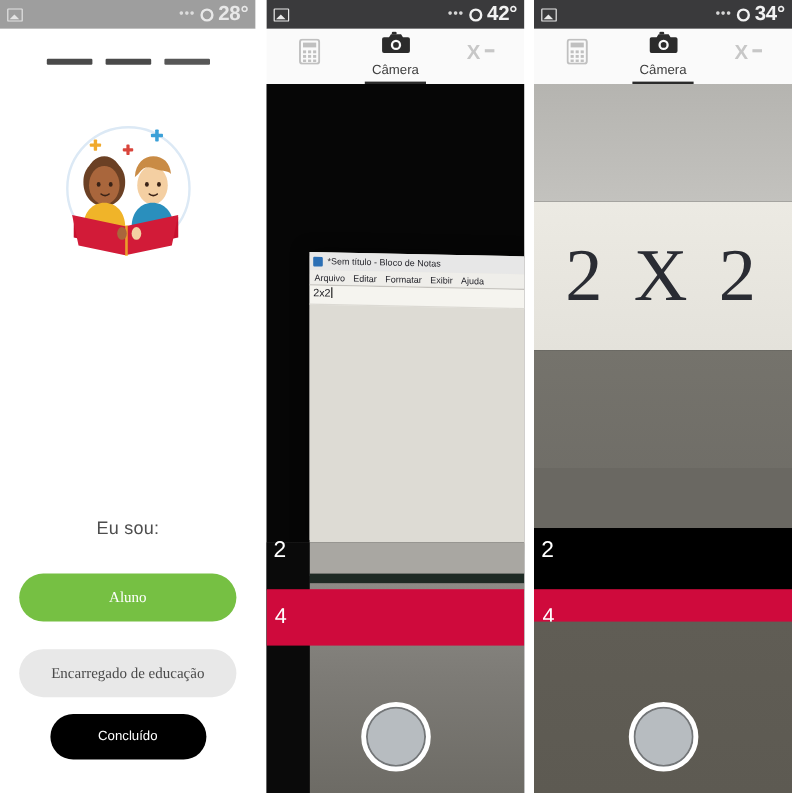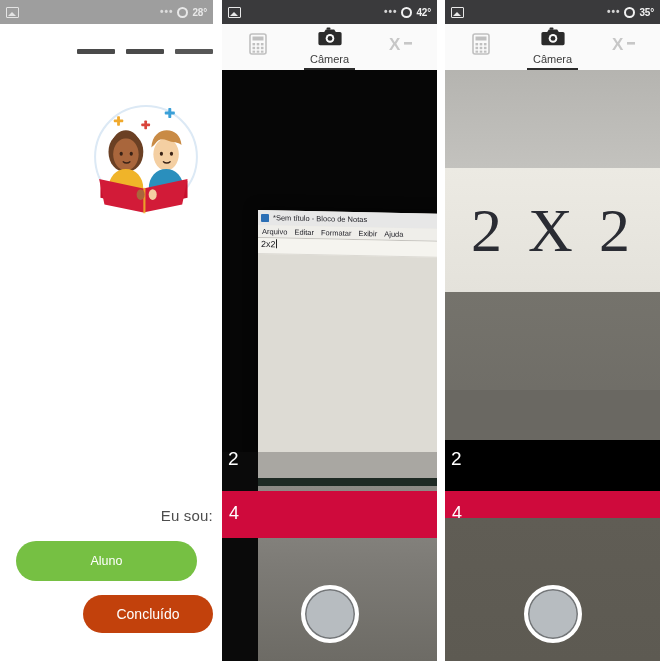--- a/index.html
+++ b/index.html
@@ -59,30 +59,30 @@
     border-right: 4px solid transparent;
     border-bottom: 4px solid currentColor;
   }
   .sb-dots { letter-spacing: 1px; font-size: 10px; opacity: .85; line-height: 1; }
   .sb-ring {
     width: 11px; height: 11px;
     border-radius: 50%;
     border: 2.5px solid currentColor;
     position: relative;
   }
-  .sb-temp { font-size: 10px; font-weight: bold; letter-spacing: -0.2px; }
+  .sb-temp { font-size: 17px; font-weight: bold; letter-spacing: -0.2px; }
 
   
   .p1-body {
     height: calc(661px - 24px);
     background: #ffffff;
     position: relative;
     display: flex;
     flex-direction: column;
-    align-items: flex-end;
+    align-items: center;
   }
   .loader-dashes {
     margin-top: 25px;
     display: flex;
     gap: 11px;
   }
   .dash { width: 38px; height: 5px; background: #4a4a4a; border-radius: 1px; }
   .dash.faded { background: #4a4a4a; opacity: .93; }
 
   .illus-wrap {
@@ -112,34 +112,35 @@
     height: 40px;
     border-radius: 22px;
     display: flex;
     align-items: center;
     justify-content: center;
     font-size: 12.5px;
     color: #4a4a4a;
     background: #e8e8e8;
     border: none;
     cursor: pointer;
-    font-family: Liberation Sans, sans-serif;
+    font-family: Liberation Serif, serif;
+    margin-top: 12px;
   }
   .choice.selected {
     background: #76c043;
     color: #ffffff;
   }
   .done-btn {
     margin-top: 14px;
     width: 130px;
     height: 38px;
     border-radius: 20px;
-    background: #c2410c;
+    background: #000000;
     color: #fff;
-    font-size: 14px;
+    font-size: 11px;
     display: flex;
     align-items: center;
     justify-content: center;
     border: none;
     cursor: pointer;
     font-family: "Liberation Sans", sans-serif;
   }
   .p1-bottom-pad { height: 28px; }
 
   
@@ -408,20 +409,21 @@
 
           <ellipse cx="92" cy="156" rx="6" ry="8" fill="#a9663c"></ellipse>
           <ellipse cx="110" cy="156" rx="6" ry="8" fill="#f4cfa2"></ellipse>
         </svg>
       </div>
 
       <div class="eu-sou">Eu sou:</div>
 
       <div class="choices">
         <button class="choice selected">Aluno</button>
+        <button class="choice">Encarregado de educação</button>
       </div>
 
       <button class="done-btn">Concluído</button>
       <div class="p1-bottom-pad"></div>
     </div>
   </div>
 
   <div class="gap"></div>
 
   <div class="panel panel-2">
@@ -519,21 +521,21 @@
 
   <div class="panel panel-3">
 
     <div class="statusbar dark">
       <div class="sb-left">
         <span class="sb-icon-photo"></span>
       </div>
       <div class="sb-right">
         <span class="sb-dots">•••</span>
         <span class="sb-ring"></span>
-        <span class="sb-temp">35°</span>
+        <span class="sb-temp">34°</span>
       </div>
     </div>
 
     <div class="tabbar">
       <div class="tab">
         <span class="icon-calc">
           <svg width="18" height="22" viewBox="0 0 18 22">
             <rect x="1" y="1" width="16" height="20" rx="2" fill="none" stroke="#7a7a7a" stroke-width="1.6"></rect>
             <rect x="3.5" y="3.5" width="11" height="4" fill="#7a7a7a"></rect>
             <g fill="#7a7a7a">

